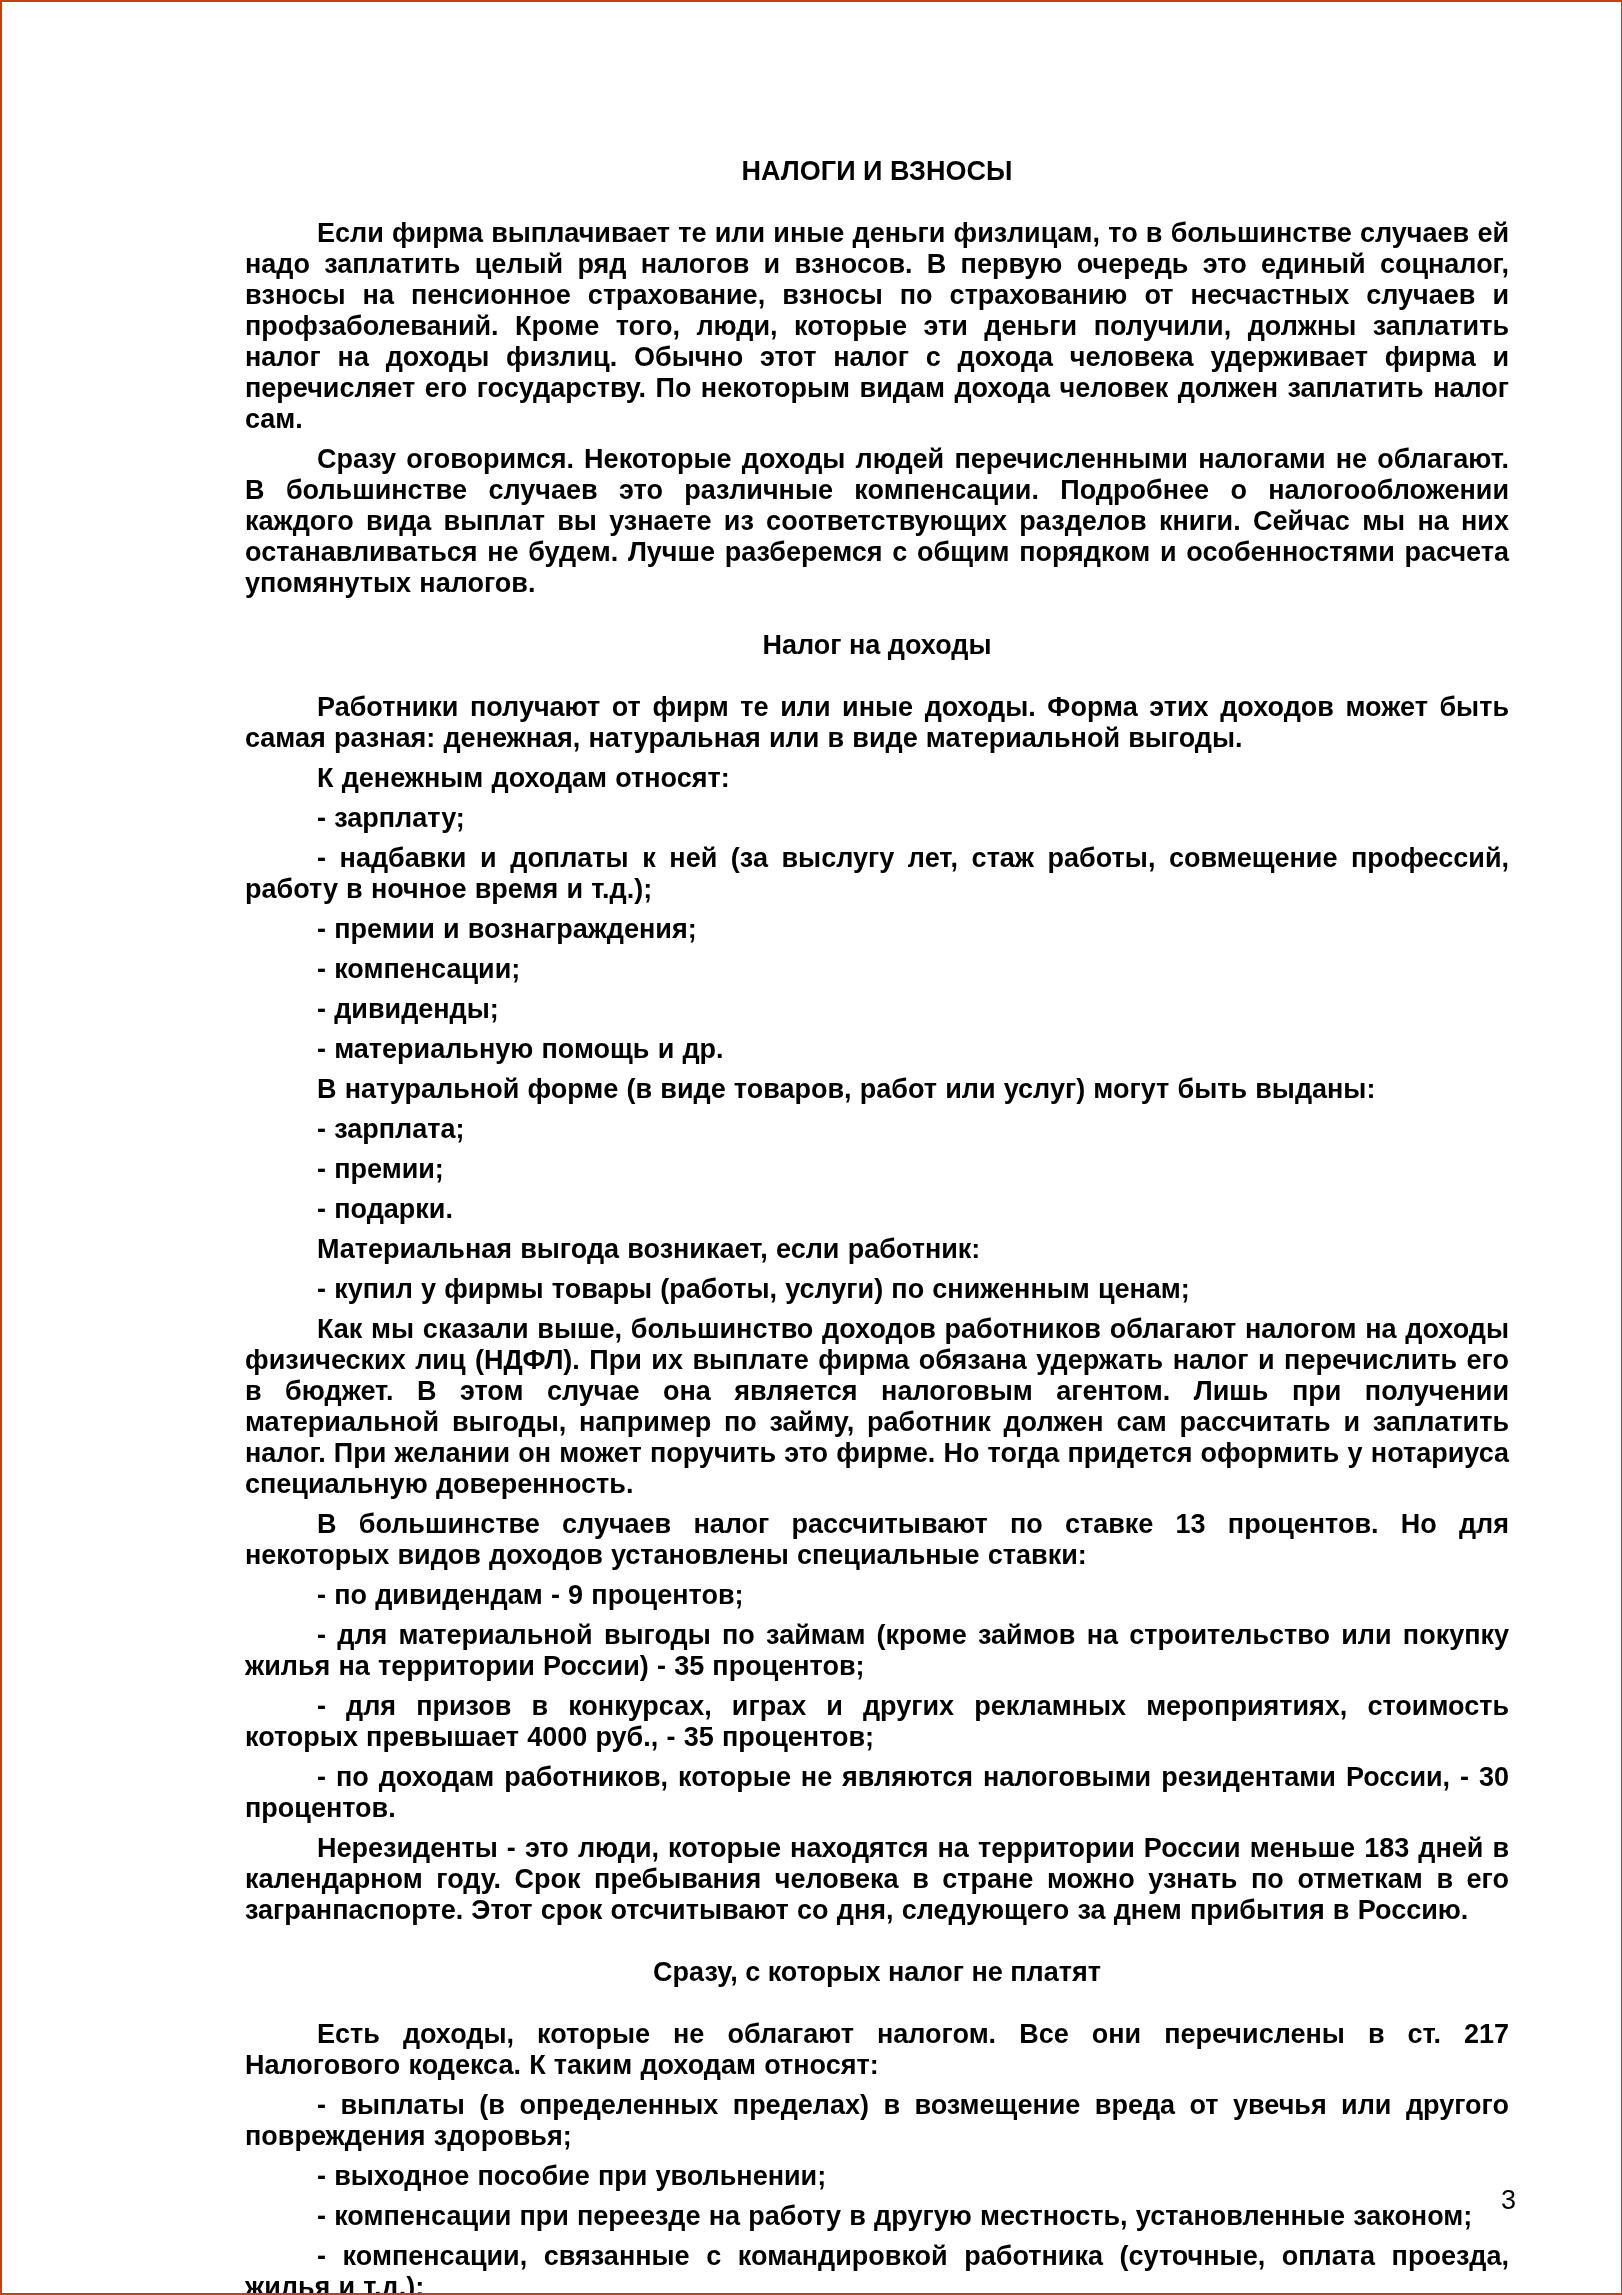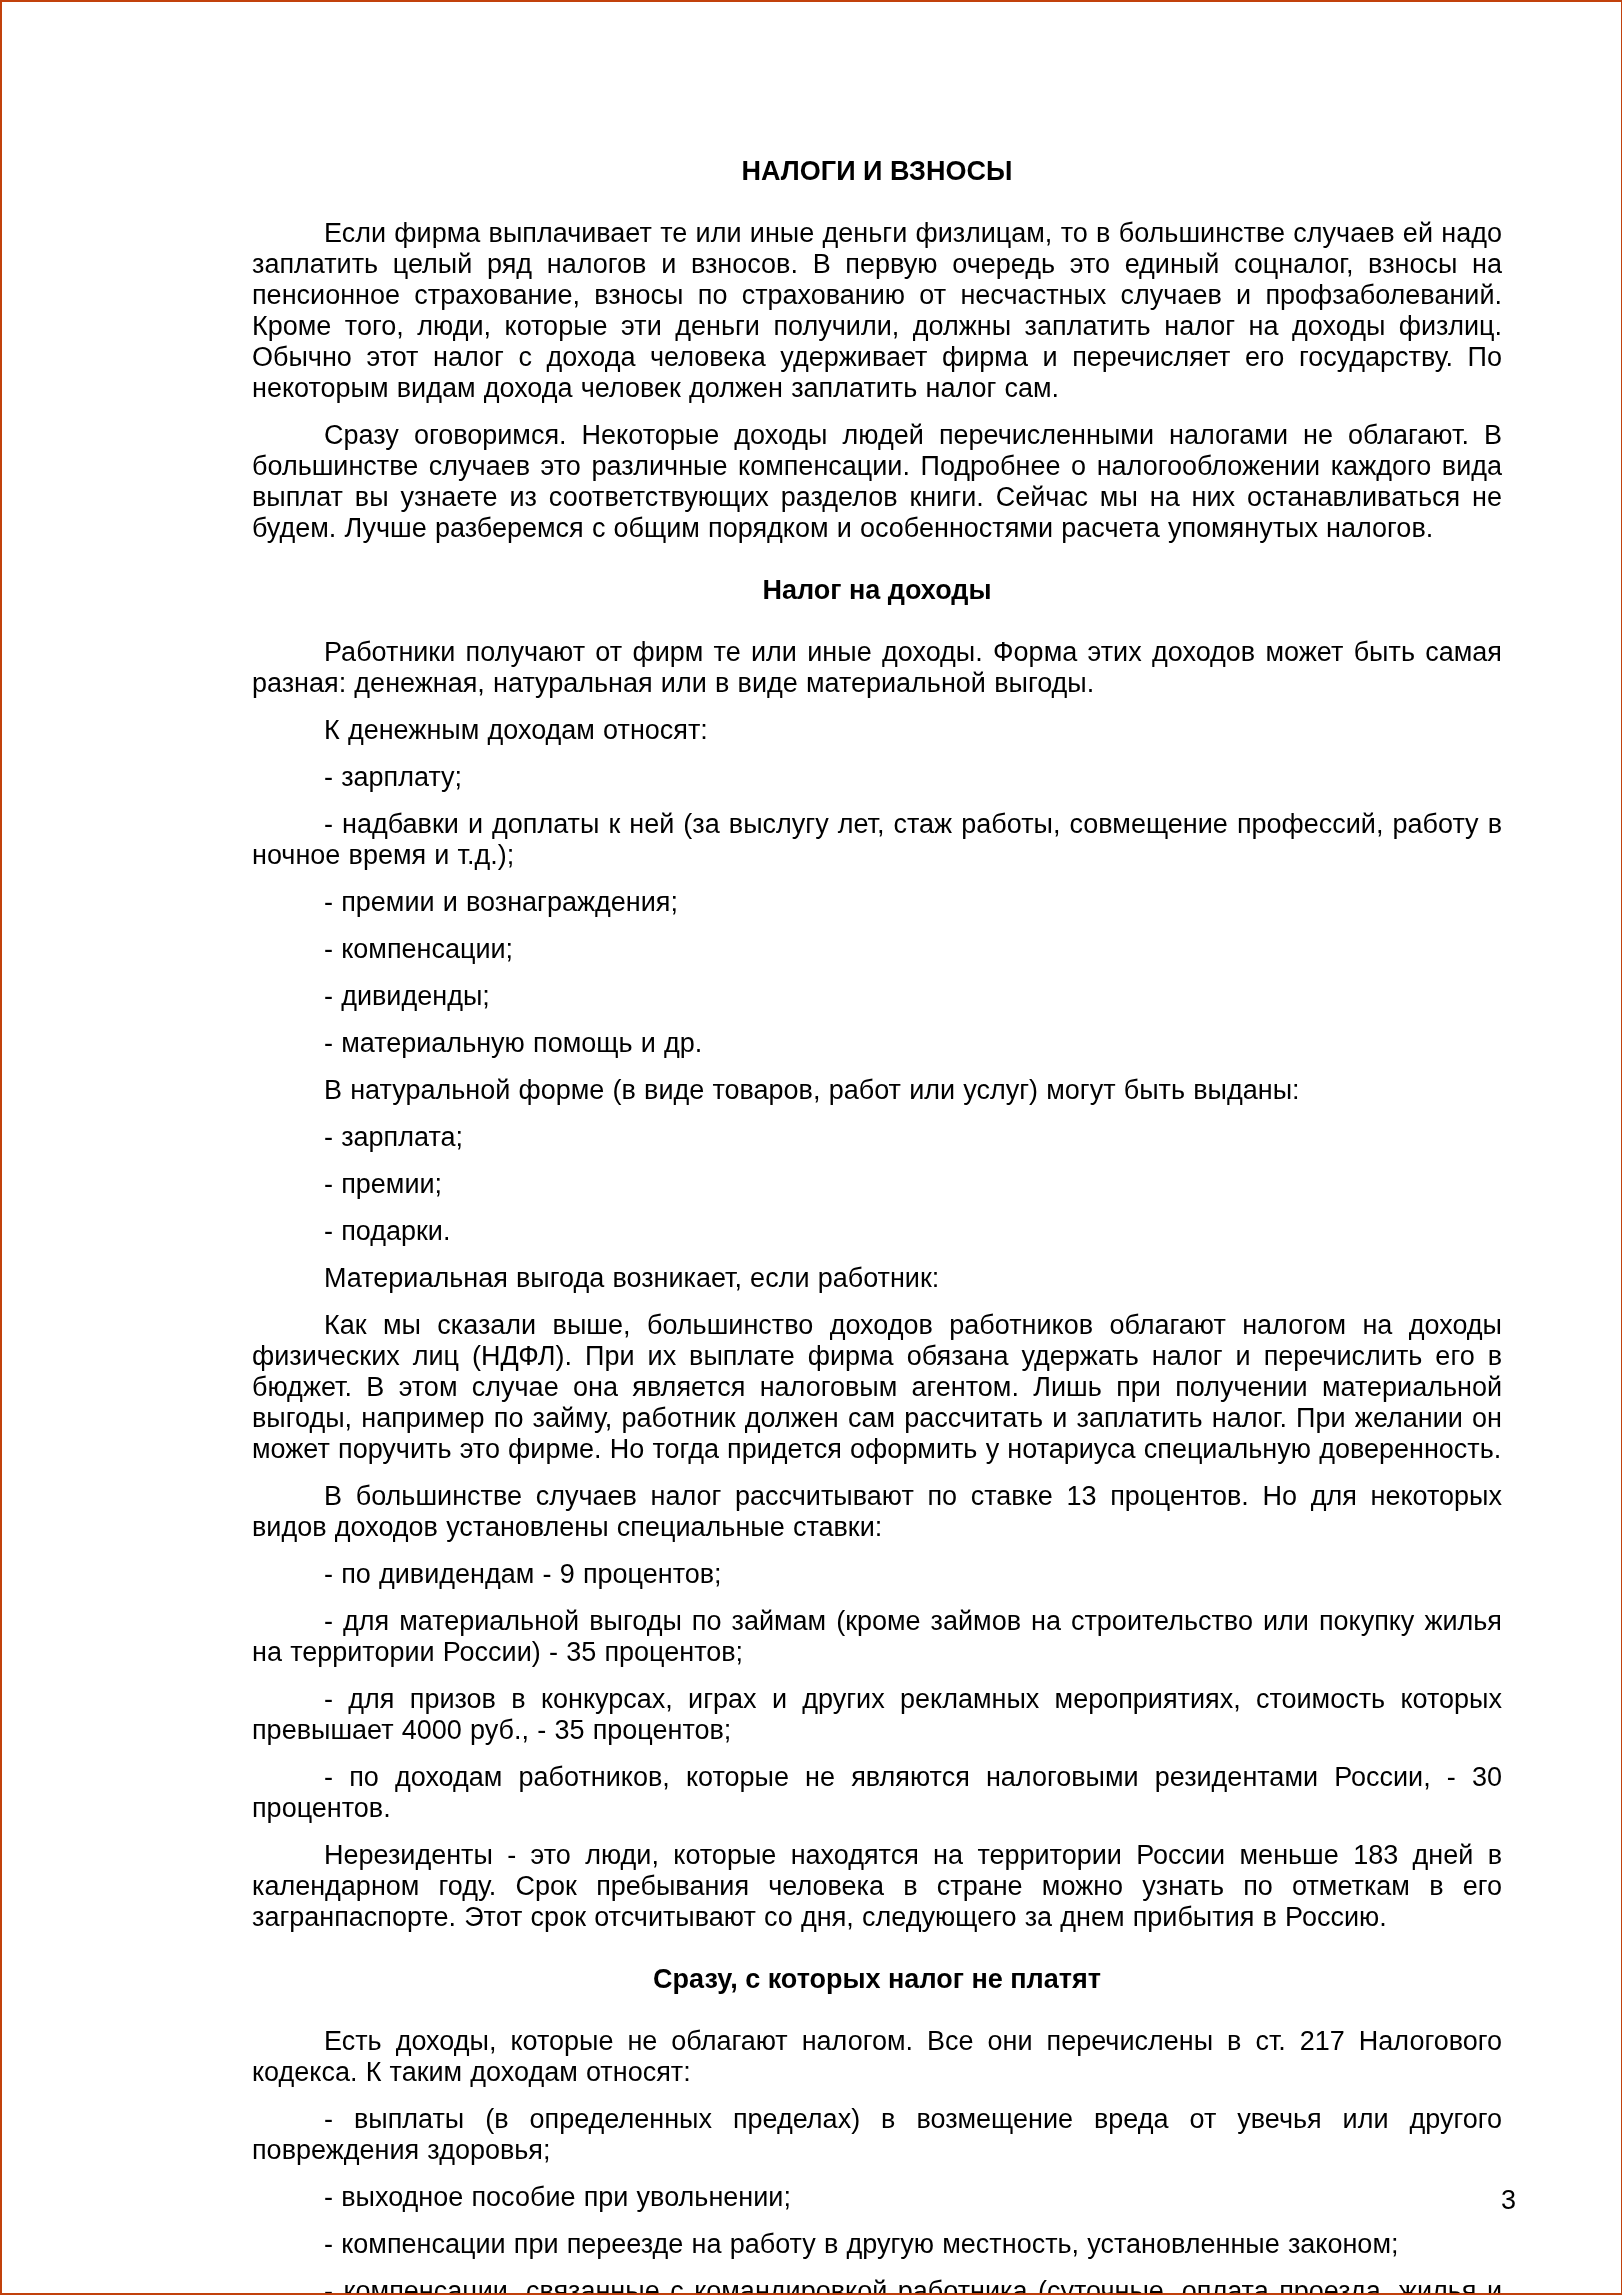--- a/index.html
+++ b/index.html
@@ -32,24 +32,25 @@
     text-align: center;
   }
   h2.heading {
     margin: 31px 0;
     font-size: 27px;
     line-height: 31px;
     font-weight: bold;
     text-align: center;
   }
   p.paragraph {
-    margin: 16px;
+    margin: 9px;
     text-align: justify;
     text-indent: 72px;
     word-spacing: 0.7px;
+    font-weight: bold;
   }
   .page-number {
     position: absolute;
     right: 105px;
     bottom: 77px;
     font-size: 27px;
     line-height: 31px;
   }
 </style>
 </head>
@@ -67,20 +68,21 @@
       <p class="paragraph">- надбавки и доплаты к ней (за выслугу лет, стаж работы, совмещение профессий, работу в ночное время и т.д.);</p>
       <p class="paragraph">- премии и вознаграждения;</p>
       <p class="paragraph">- компенсации;</p>
       <p class="paragraph">- дивиденды;</p>
       <p class="paragraph">- материальную помощь и др.</p>
       <p class="paragraph">В натуральной форме (в виде товаров, работ или услуг) могут быть выданы:</p>
       <p class="paragraph">- зарплата;</p>
       <p class="paragraph">- премии;</p>
       <p class="paragraph">- подарки.</p>
       <p class="paragraph">Материальная выгода возникает, если работник:</p>
+      <p class="paragraph">- купил у фирмы товары (работы, услуги) по сниженным ценам;</p>
       <p class="paragraph">Как мы сказали выше, большинство доходов работников облагают налогом на доходы физических лиц (НДФЛ). При их выплате фирма обязана удержать налог и перечислить его в бюджет. В этом случае она является налоговым агентом. Лишь при получении материальной выгоды, например по займу, работник должен сам рассчитать и заплатить налог. При желании он может поручить это фирме. Но тогда придется оформить у нотариуса специальную доверенность.</p>
       <p class="paragraph">В большинстве случаев налог рассчитывают по ставке 13 процентов. Но для некоторых видов доходов установлены специальные ставки:</p>
       <p class="paragraph">- по дивидендам - 9 процентов;</p>
       <p class="paragraph">- для материальной выгоды по займам (кроме займов на строительство или покупку жилья на территории России) - 35 процентов;</p>
       <p class="paragraph">- для призов в конкурсах, играх и других рекламных мероприятиях, стоимость которых превышает 4000 руб., - 35 процентов;</p>
       <p class="paragraph">- по доходам работников, которые не являются налоговыми резидентами России, - 30 процентов.</p>
       <p class="paragraph">Нерезиденты - это люди, которые находятся на территории России меньше 183 дней в календарном году. Срок пребывания человека в стране можно узнать по отметкам в его загранпаспорте. Этот срок отсчитывают со дня, следующего за днем прибытия в Россию.</p>
       <h2 class="heading">Сразу, с которых налог не платят</h2>
       <p class="paragraph">Есть доходы, которые не облагают налогом. Все они перечислены в ст. 217 Налогового кодекса. К таким доходам относят:</p>
       <p class="paragraph">- выплаты (в определенных пределах) в возмещение вреда от увечья или другого повреждения здоровья;</p>

